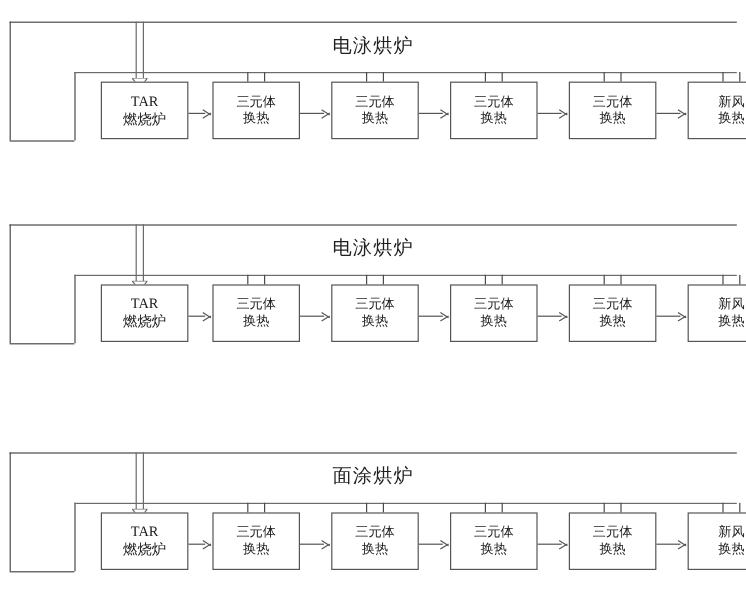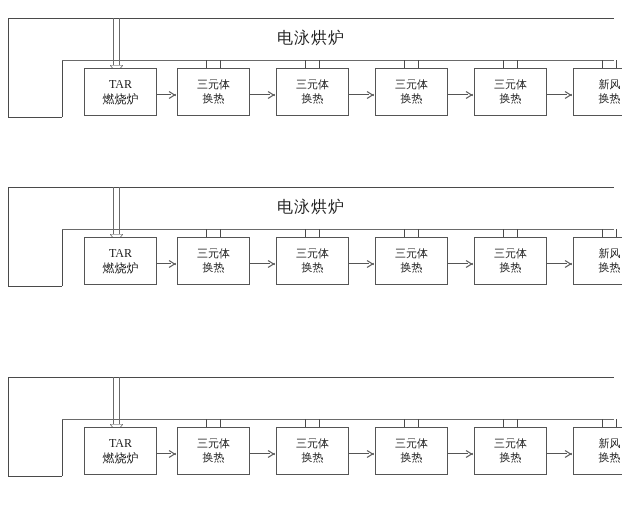--- a/index.html
+++ b/index.html
@@ -242,20 +242,21 @@
       <span class="ln">新风</span>
       <span class="ln">换热</span>
     </div>
     <div class="stub" style="left: 601.5px; top: 229px; height: 8px;"></div>
     <div class="stub" style="left: 615.5px; top: 229px; height: 8px;"></div>
     <div class="shell-top" style="left: 8px; top: 377px; width: 606px;"></div>
     <div class="shell-left" style="left: 8px; top: 377px; height: 99px;"></div>
     <div class="shell-bottom" style="left: 8px; top: 476px; width: 54px;"></div>
     <div class="shell-stepv" style="left: 62px; top: 419px; height: 57px;"></div>
     <div class="shell-stepline" style="left: 62px; top: 419px; width: 552px;"></div>
+    <div class="oven-title" style="left: 8px; top: 387px; width: 606px;">面涂烘炉</div>
     <div class="duct" style="left: 113px; top: 377px; height: 48px;"></div>
     <svg width="13" height="9" style="position: absolute; left: 110px; top: 424px;">
       <polygon points="0,0 13,0 6.5,8" fill="#ffffff" stroke="#6a6a6a" stroke-width="1"></polygon>
     </svg>
     <div class="unit-box latin" style="left: 84px; top: 427px; width: 73px; height: 48px;">
       <span class="ln">TAR</span>
       <span class="ln">燃烧炉</span>
     </div>
     <div class="connector" style="left: 157px; top: 453px; width: 14px;"></div>
     <div class="arrow-open" style="left: 169px; top: 449px;"></div>

